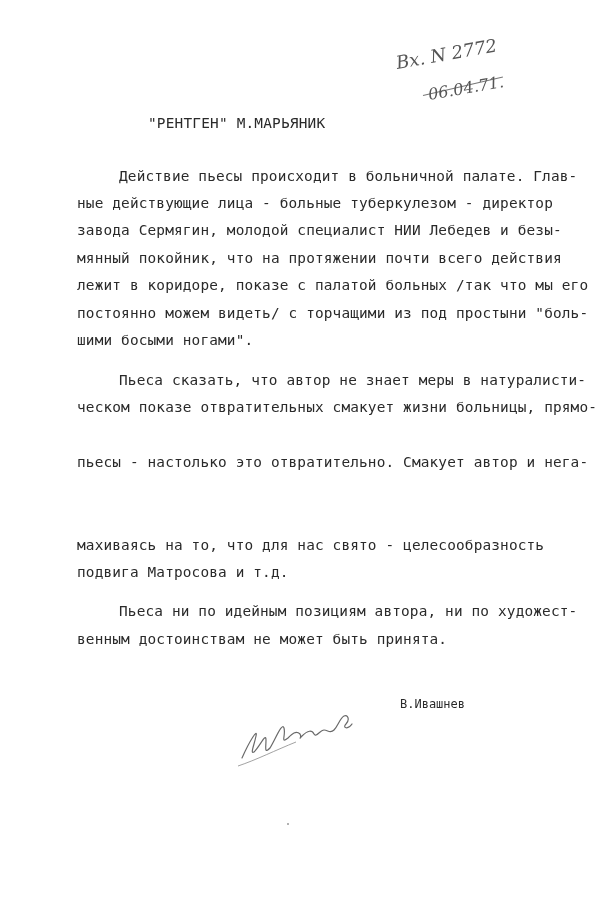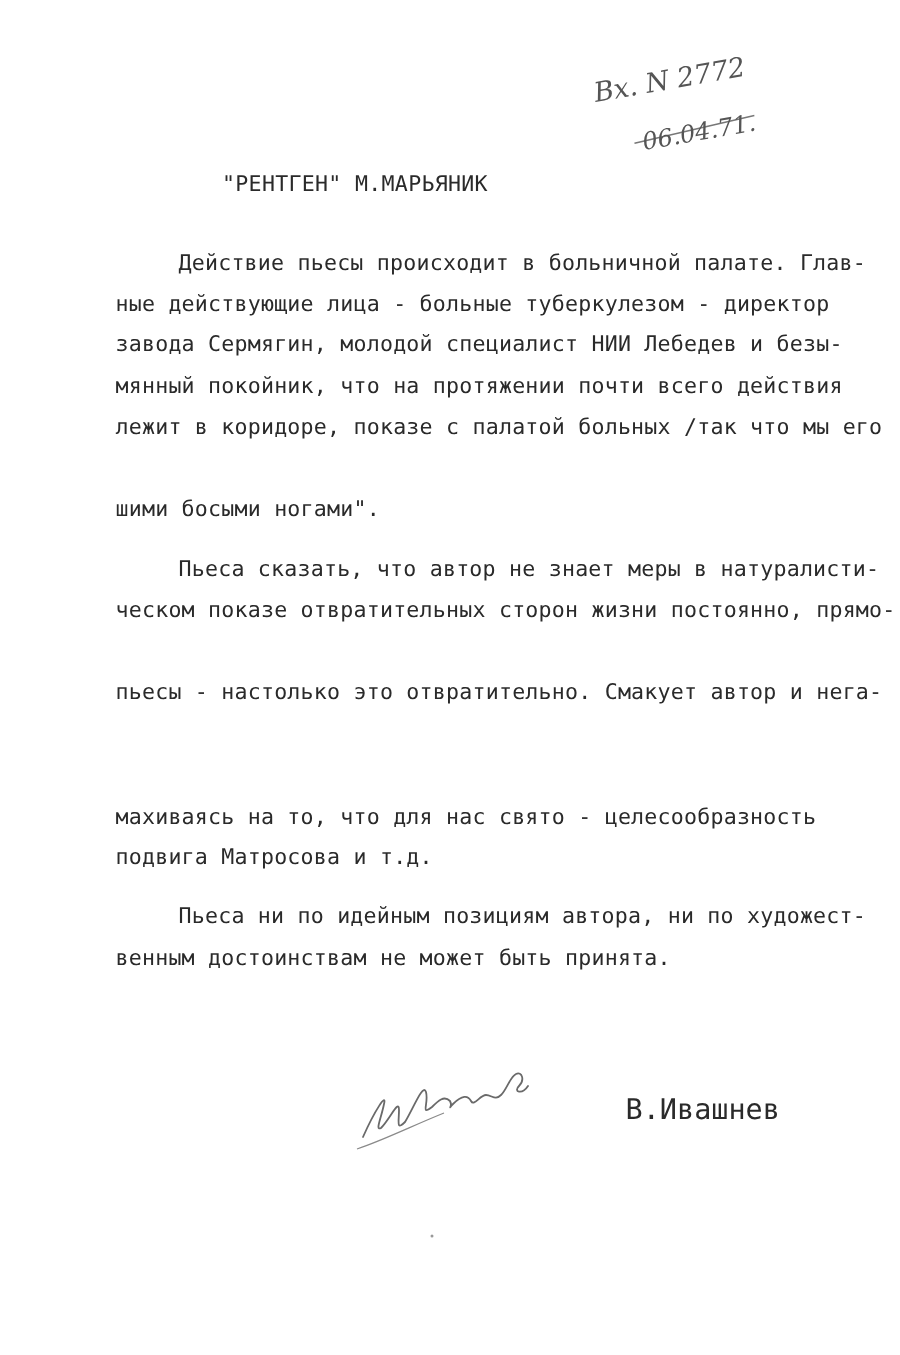--- a/index.html
+++ b/index.html
@@ -5,44 +5,45 @@
     html, body { margin: 0; padding: 0; background: #ffffff; }
     body { width: 600px; height: 903px; position: relative; overflow: hidden; font-family: "DejaVu Sans Mono", "Liberation Mono", monospace; color: #2a2a2a; }
     .page { position: absolute; left: 0; top: 0; width: 600px; height: 903px; background: #ffffff; }
     .handnote { position: absolute; font-family: "DejaVu Serif", serif; font-style: italic; color: #555; transform: rotate(-10deg); transform-origin: left bottom; }
     .hn1 { left: 398px; top: 52px; font-size: 18px; }
     .hn2 { left: 430px; top: 85px; font-size: 16px; }
     .hn-line { position: absolute; left: 423px; top: 95px; width: 82px; height: 0; border-top: 1px solid #777; transform: rotate(-13deg); transform-origin: left center; }
     .title { position: absolute; left: 148px; top: 115px; font-size: 14.4px; letter-spacing: 0.2px; white-space: pre; }
     .line { position: absolute; left: 77px; font-size: 14.4px; white-space: pre; letter-spacing: 0.15px; }
     .indent { left: 119px; }
-    .signer { position: absolute; left: 417px; top: 697px; font-size: 19px; white-space: pre; margin-top: 32px; }
+    .signer { position: absolute; left: 400px; top: 697px; font-size: 12px; white-space: pre; }
     .signature { position: absolute; left: 236px; top: 700px; width: 140px; height: 70px; }
     .speck { position: absolute; left: 287px; top: 823px; width: 2px; height: 2px; background: #999; border-radius: 1px; }
   </style>
 </head>
 <body>
 
 <div class="page">
 
   <div class="handnote hn1">Вх. N 2772</div>
   <div class="hn-line"></div>
   <div class="handnote hn2">06.04.71.</div>
 
   <div class="title">"РЕНТГЕН" М.МАРЬЯНИК</div>
 
   <div class="line indent" style="top:168px">Действие пьесы происходит в больничной палате. Глав-</div>
   <div class="line" style="top:195px">ные действующие лица - больные туберкулезом - директор</div>
   <div class="line" style="top:222px">завода Сермягин, молодой специалист НИИ Лебедев и безы-</div>
   <div class="line" style="top:250px">мянный покойник, что на протяжении почти всего действия</div>
   <div class="line" style="top:277px">лежит в коридоре, показе с палатой больных /так что мы его</div>
+  <div class="line" style="top:305px">постоянно можем видеть/ с торчащими из под простыни "боль-</div>
   <div class="line" style="top:332px">шими босыми ногами".</div>
 
   <div class="line indent" style="top:372px">Пьеса сказать, что автор не знает меры в натуралисти-</div>
-  <div class="line" style="top:399px">ческом показе отвратительных сторон жизни постоянно, прямо-</div>
+  <div class="line" style="top:399px">ческом показе отвратительных смакует жизни больницы, прямо-</div>
   <div class="line" style="top:454px">пьесы - настолько это отвратительно. Смакует автор и нега-</div>
   <div class="line" style="top:537px">махиваясь на то, что для нас свято - целесообразность</div>
   <div class="line" style="top:564px">подвига Матросова и т.д.</div>
 
   <div class="line indent" style="top:603px">Пьеса ни по идейным позициям автора, ни по художест-</div>
   <div class="line" style="top:631px">венным достоинствам не может быть принята.</div>
 
   <svg class="signature" viewBox="0 0 140 70">
     <path d="M6 58 C 14 40, 22 28, 20 36 C 18 46, 14 54, 18 52 C 24 46, 30 32, 30 40 C 30 48, 28 54, 34 48 C 40 38, 46 22, 48 28 C 50 36, 44 44, 52 38 C 56 34, 60 30, 64 34 C 66 38, 62 40, 66 36 C 72 30, 76 30, 78 34 C 80 38, 84 30, 88 30 C 92 30, 94 34, 98 30 C 102 26, 104 18, 108 16 C 112 14, 114 20, 110 24 C 106 28, 112 30, 116 24" fill="none" stroke="#6a6a6a" stroke-width="1.2" stroke-linecap="round"></path>
     <path d="M2 66 C 20 60, 40 50, 60 42" fill="none" stroke="#8a8a8a" stroke-width="0.8"></path>

